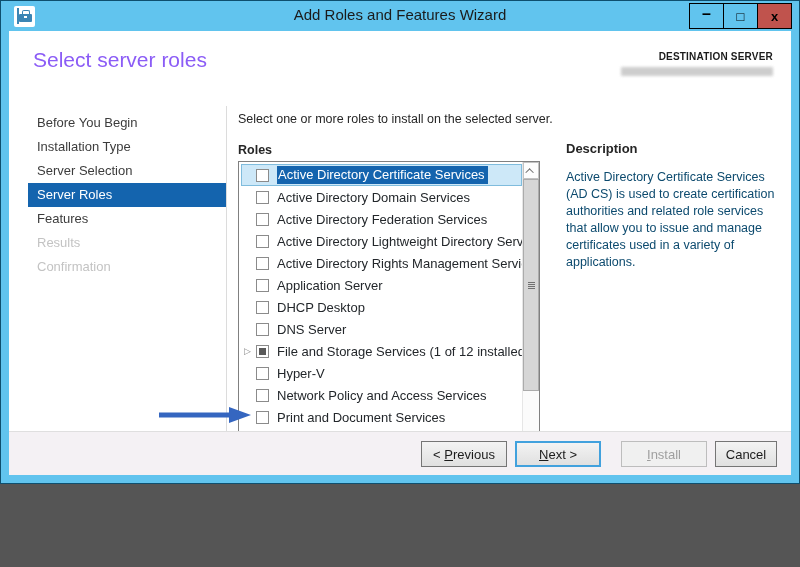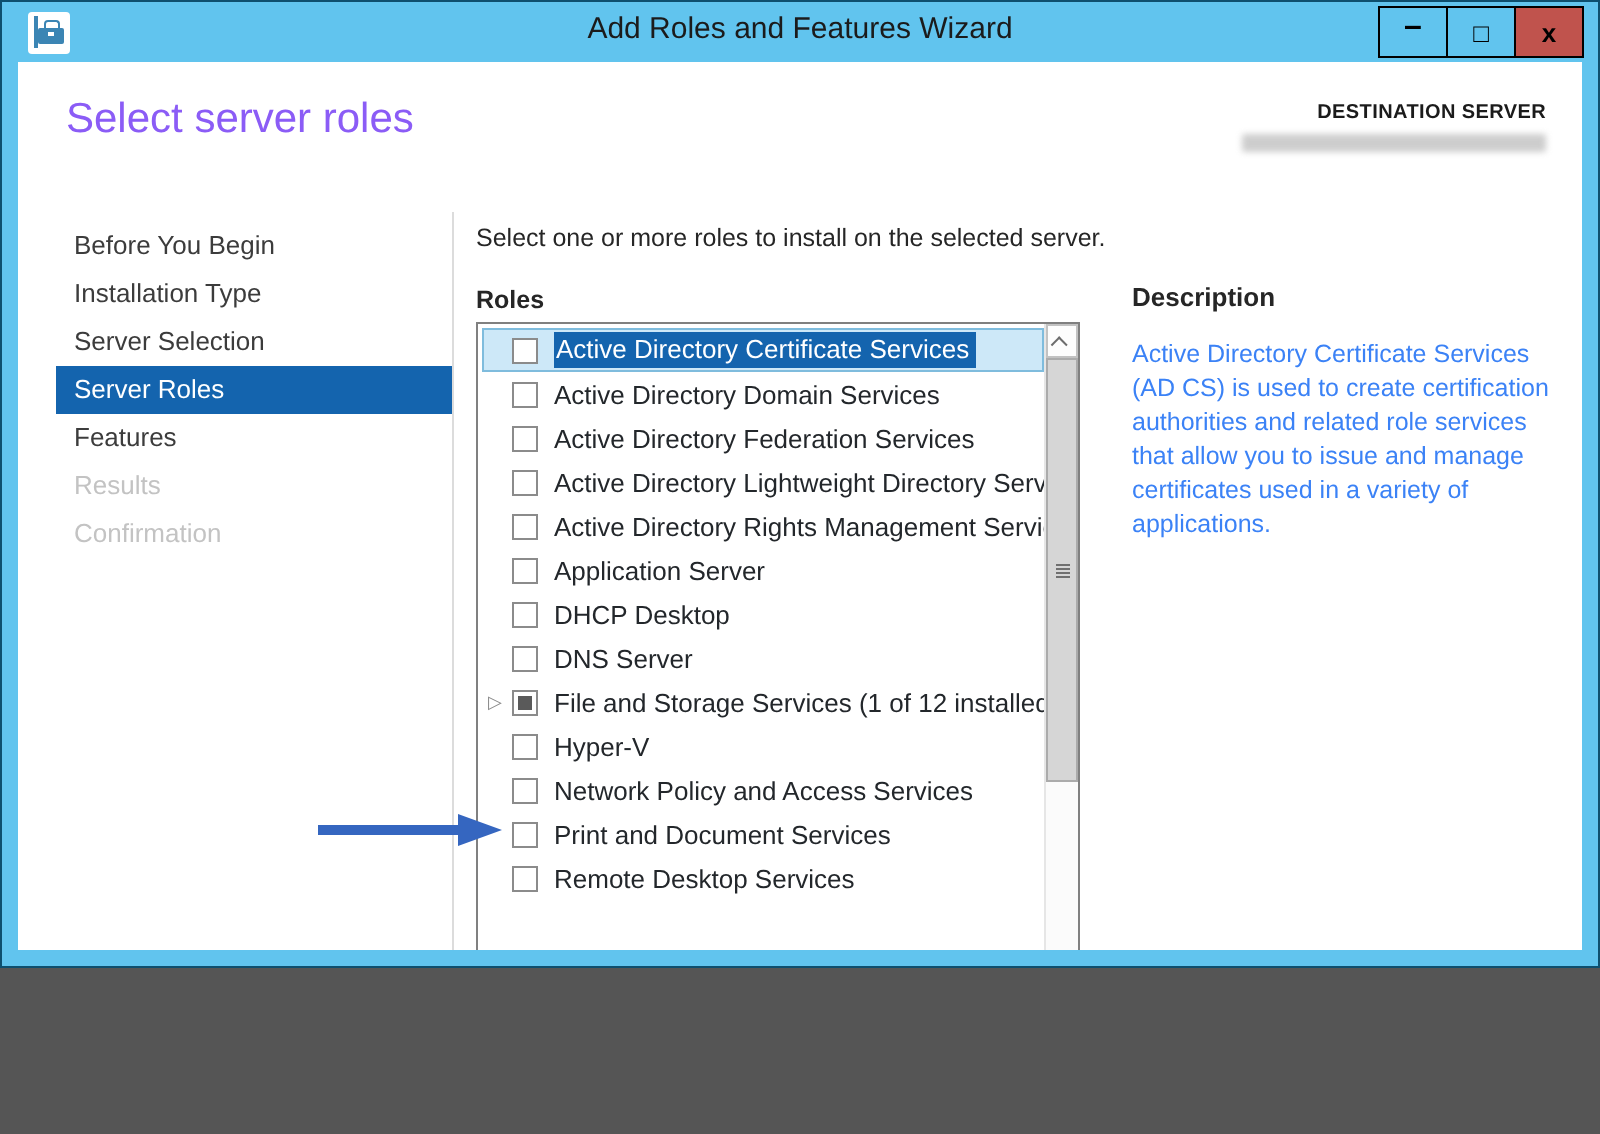--- a/index.html
+++ b/index.html
@@ -79,21 +79,21 @@
     background:#d6d6d6; border:1px solid #ababab; }
   .grip { position:absolute; left:4px; top:102px; width:7px; }
   .grip i { display:block; height:1px; background:#707070; margin-bottom:1px; }
 
   
   .anno-arrow { position:absolute; left:146px; top:374px; z-index:5; pointer-events:none; }
 
   
   .desc { position:absolute; left:557px; top:110px; width:214px; }
   .desc-title { font-size:13px; font-weight:bold; color:#262626; }
-  .desc-body { margin-top:13px; font-size:12.5px; line-height:17px; color:#3b82f6; }
+  .desc-body { margin-top:13px; font-size:12.5px; line-height:17px; color:#0c4a6e; }
 
   
   .footer { position:absolute; left:0; right:0; bottom:0; height:44px;
     background:#f4f1f4; border-top:1px solid #dfdfdf; }
   .btn { position:absolute; top:9px; height:26px;
     background:linear-gradient(#f3f3f3,#e0e0e0); border:1px solid #757575;
     font-family:"Liberation Sans", sans-serif; font-size:13px; color:#1c1c1c;
     display:flex; align-items:center; justify-content:center; white-space:pre; }
   .btn.focused { border:2px solid #41a1dd; }
   .btn.disabled { background:#f0f0f0; border-color:#bdbdbd; color:#9f9f9f; }
@@ -244,15 +244,21 @@
     <svg class="anno-arrow" width="98" height="20" viewBox="0 0 98 20">
       <line x1="4" y1="10" x2="76" y2="10" stroke="#3566c0" stroke-width="5"></line>
       <polygon points="74,2 96,10 74,18" fill="#3566c0"></polygon>
     </svg>
 
     <div class="desc">
       <div class="desc-title">Description</div>
       <div class="desc-body">Active Directory Certificate Services (AD CS) is used to create certification authorities and related role services that allow you to issue and manage certificates used in a variety of applications.</div>
     </div>
 
+    <div class="footer">
+      <button class="btn btn-prev"><span><span>&lt; </span><u>P</u><span>revious</span></span></button>
+      <button class="btn btn-next focused"><span><u>N</u><span>ext &gt;</span></span></button>
+      <button class="btn btn-install disabled"><span><u>I</u><span>nstall</span></span></button>
+      <button class="btn btn-cancel"><span><span>Cancel</span></span></button>
+    </div>
 
   </div>
 </div>
 
 </body></html>

